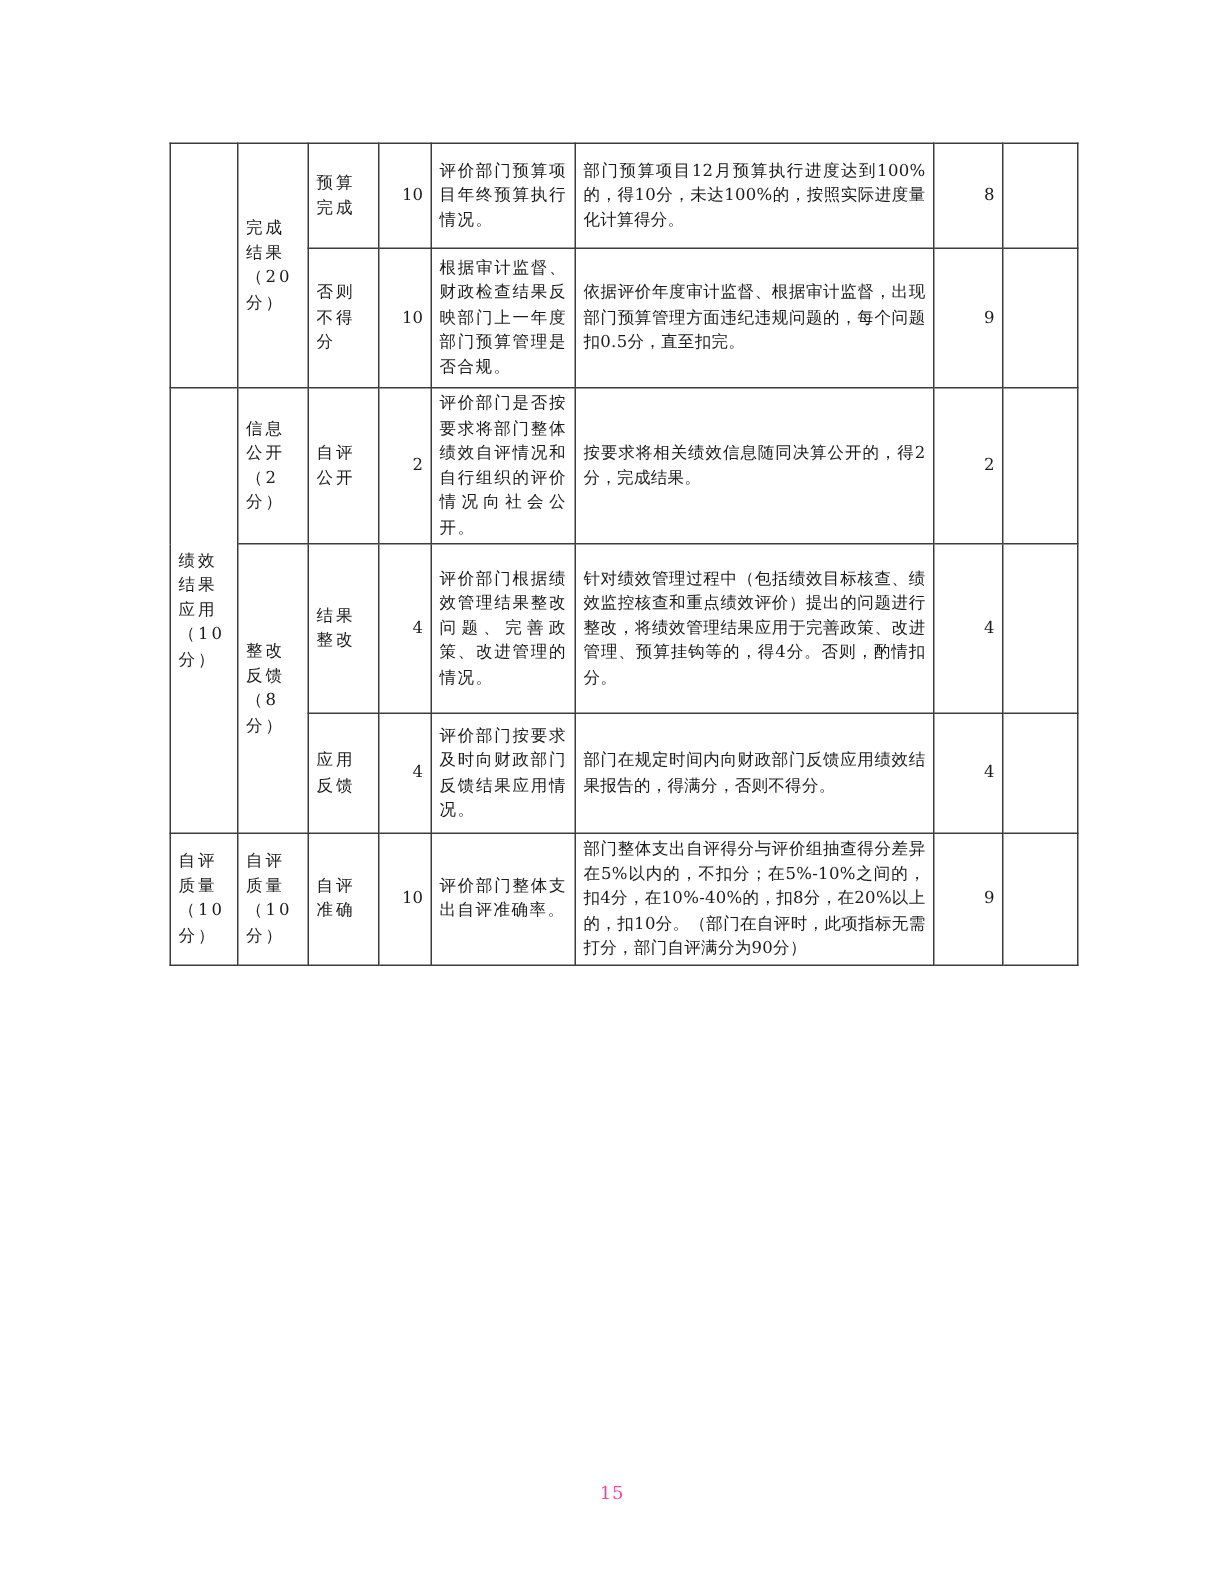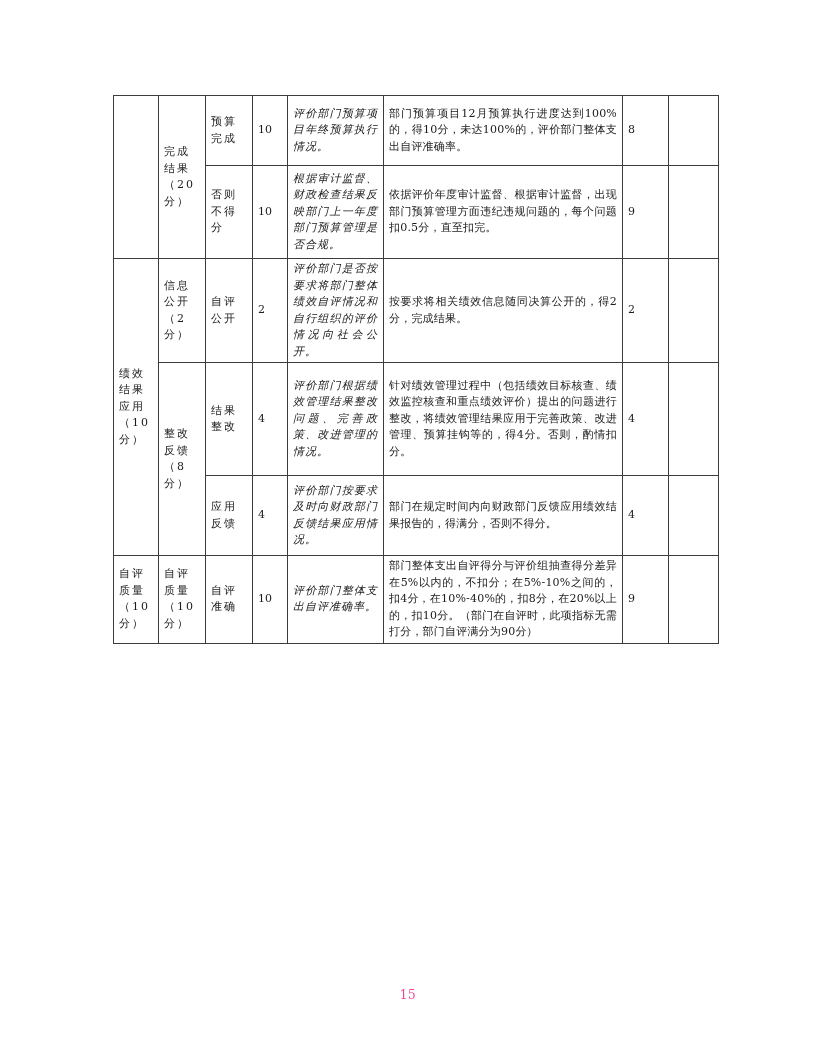--- a/index.html
+++ b/index.html
@@ -33,30 +33,29 @@
     overflow: hidden;
     word-break: normal;
   }
   
   .c-cat, .c-sub, .c-ind {
     text-align: left;
     letter-spacing: 2px;
     padding: 2px 6px;
   }
   .c-weight, .c-score {
-    text-align: left;
+    text-align: right;
     letter-spacing: 0;
     font-size: 11px;
   }
   .c-desc {
     text-align: justify;
     text-justify: inter-character;
     letter-spacing: 1px;
     padding: 3px 7px;
-    font-style: italic;
   }
   .c-crit {
     text-align: justify;
     text-justify: inter-character;
     letter-spacing: 0.2px;
     padding: 3px 8px;
     line-height: 1.55;
   }
   .c-blank {
     background: #ffffff;
@@ -96,21 +95,21 @@
       <col style="width:46px">
       <col style="width:50px">
     </colgroup>
     <tbody>
       <tr class="r1">
         <td class="c-cat" rowspan="2"></td>
         <td class="c-sub" rowspan="2">完成结果（20分）</td>
         <td class="c-ind">预算完成</td>
         <td class="c-weight">10</td>
         <td class="c-desc">评价部门预算项目年终预算执行情况。</td>
-        <td class="c-crit">部门预算项目12月预算执行进度达到100%的，得10分，未达100%的，评价部门整体支出自评准确率。</td>
+        <td class="c-crit">部门预算项目12月预算执行进度达到100%的，得10分，未达100%的，按照实际进度量化计算得分。</td>
         <td class="c-score">8</td>
         <td class="c-blank"></td>
       </tr>
       <tr class="r2">
         <td class="c-ind">否则不得分</td>
         <td class="c-weight">10</td>
         <td class="c-desc">根据审计监督、财政检查结果反映部门上一年度部门预算管理是否合规。</td>
         <td class="c-crit">依据评价年度审计监督、根据审计监督，出现部门预算管理方面违纪违规问题的，每个问题扣0.5分，直至扣完。</td>
         <td class="c-score">9</td>
         <td class="c-blank"></td>

